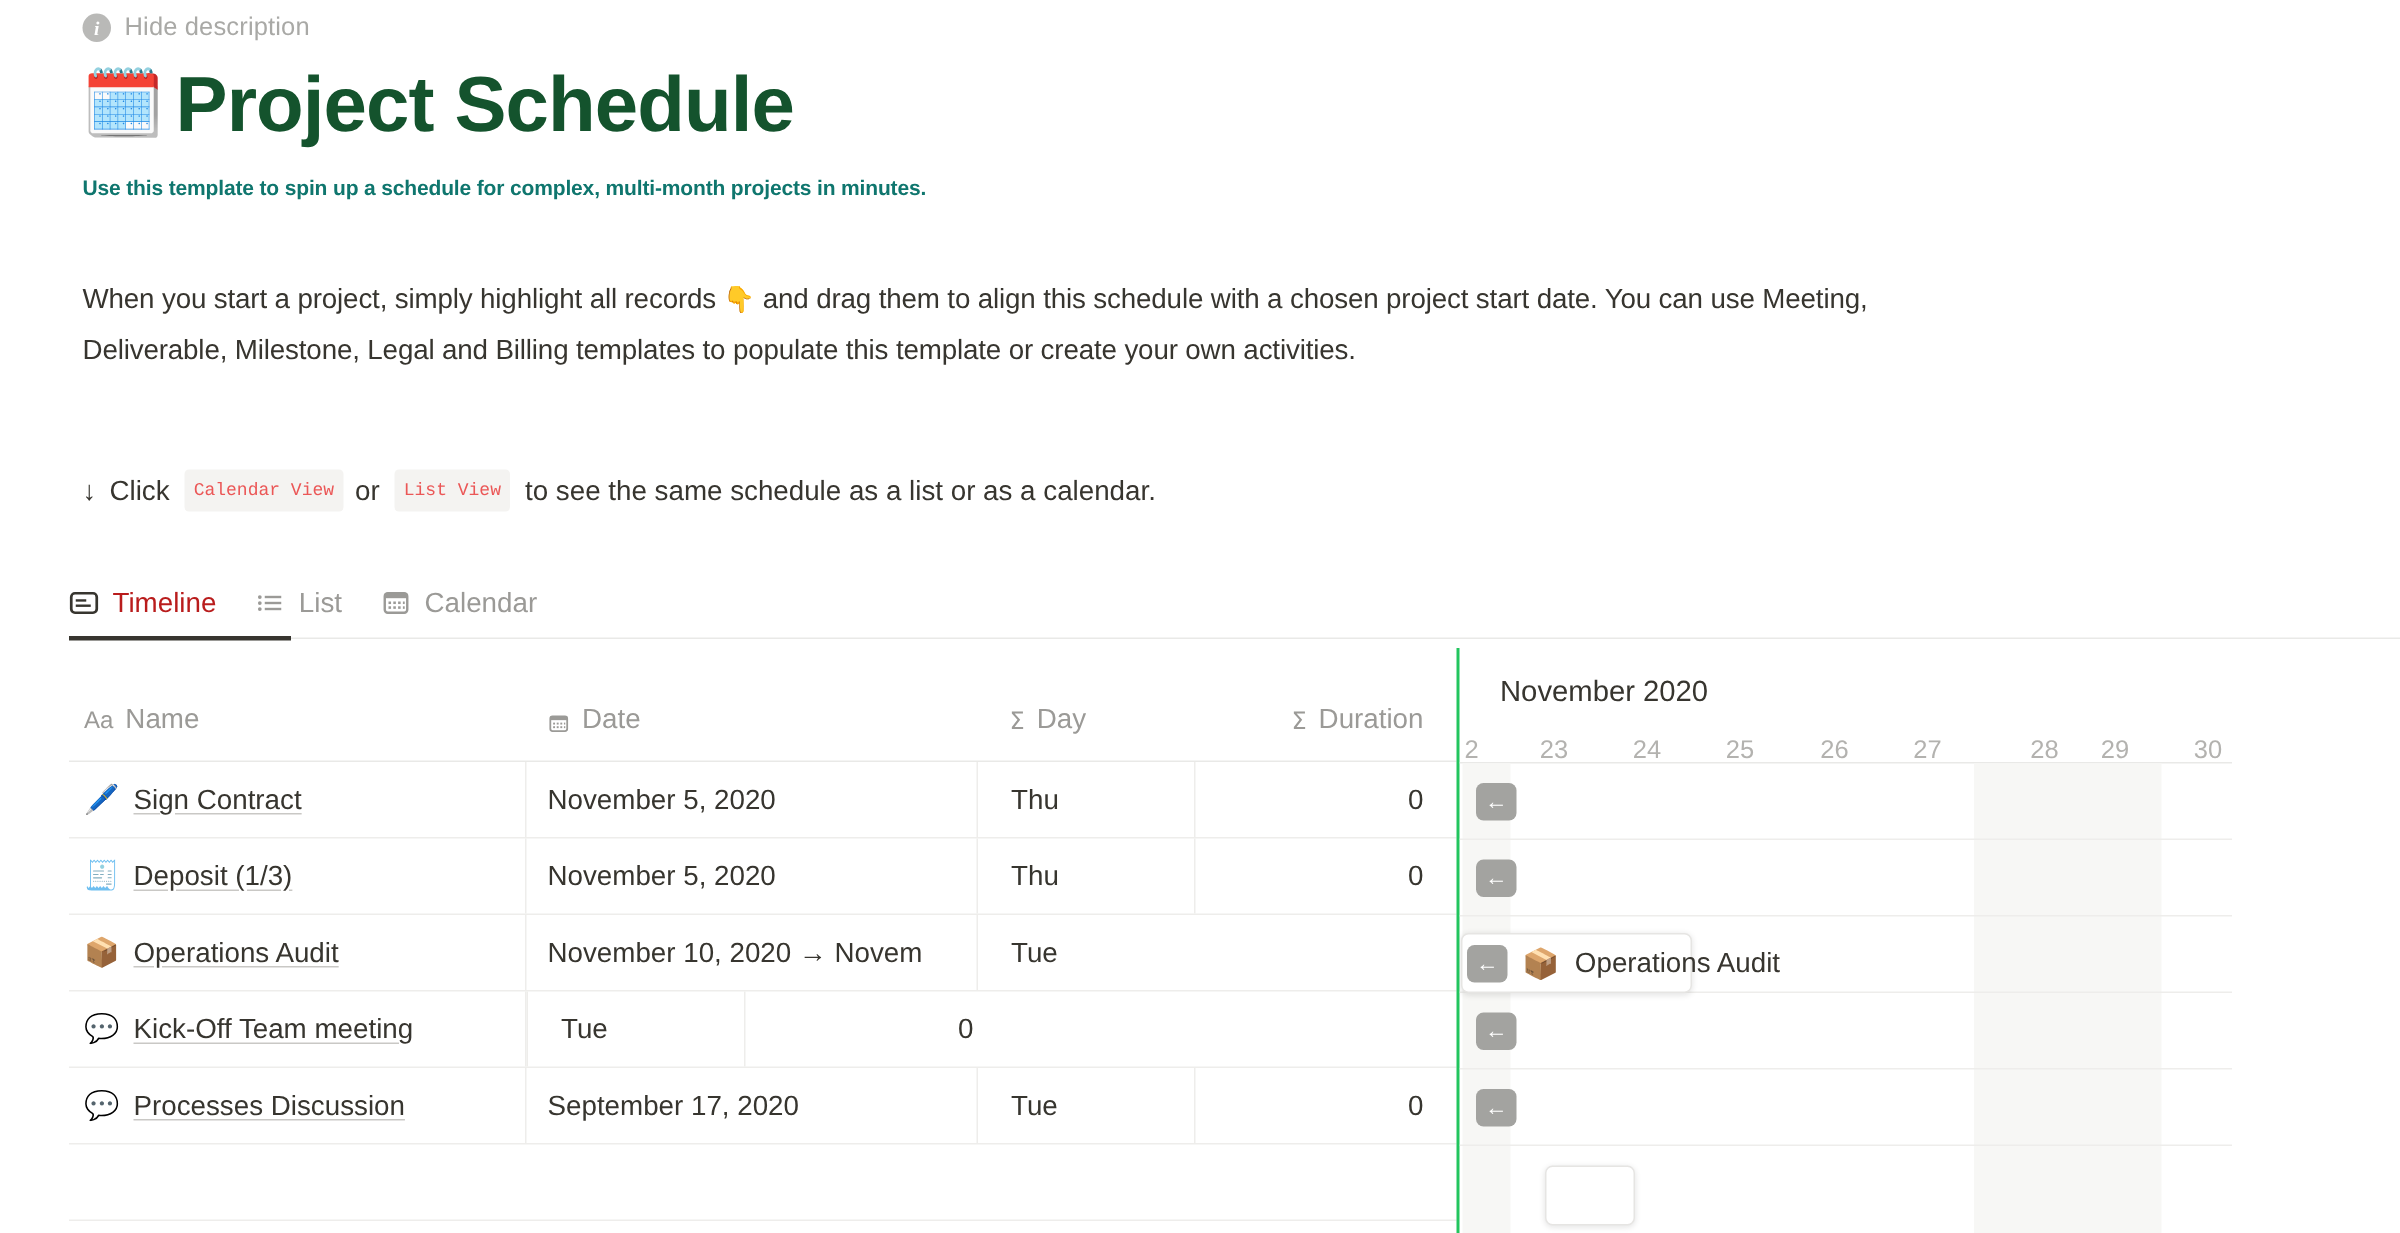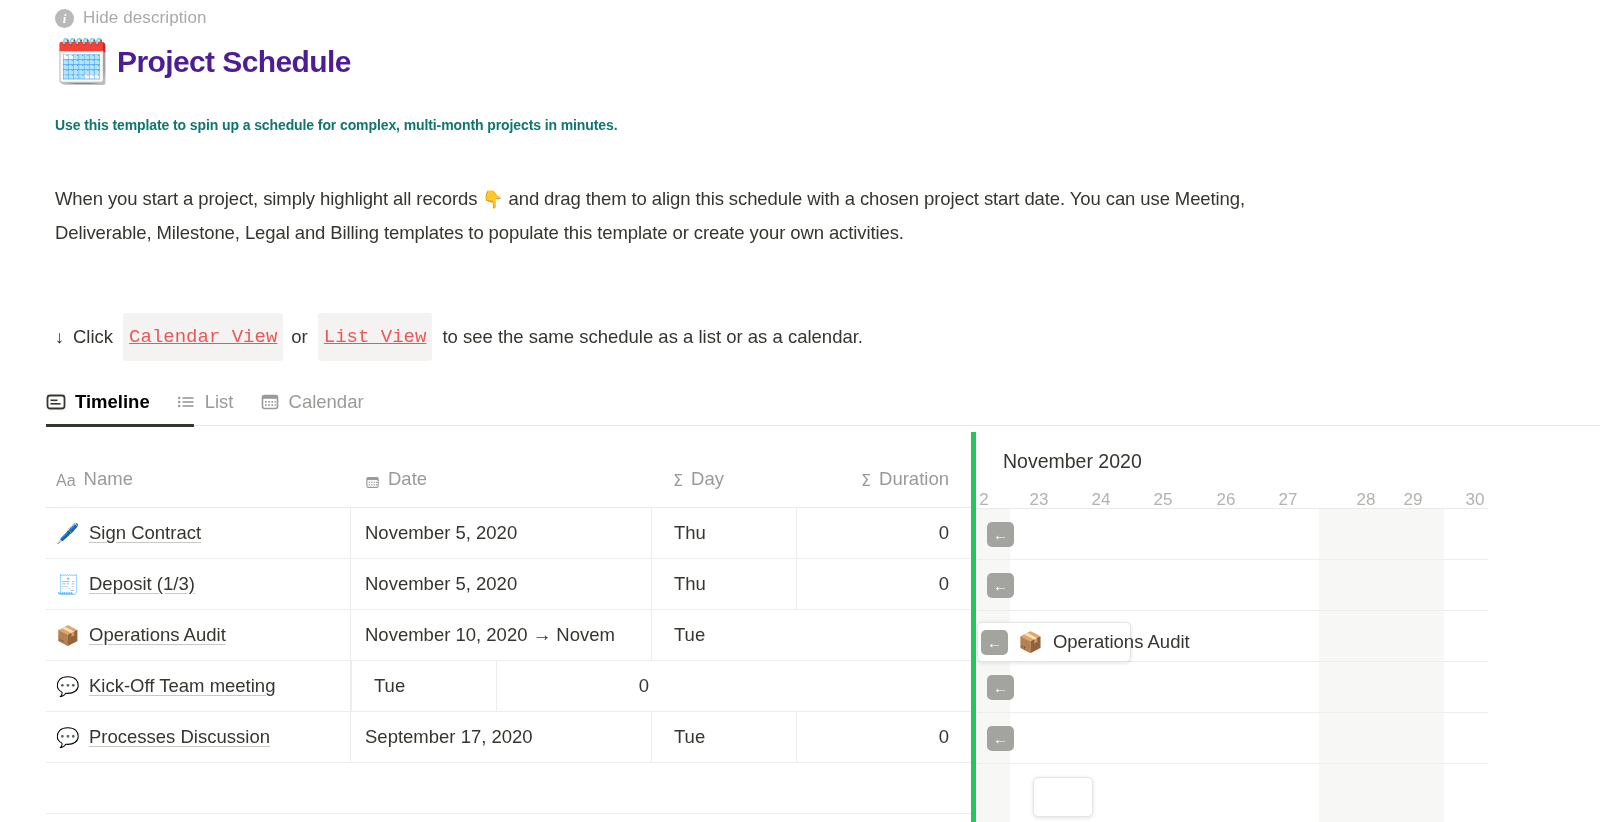--- a/index.html
+++ b/index.html
@@ -26,55 +26,55 @@
     line-height: 1; font-family: "Liberation Serif", serif;
   }
   .hide-desc-label { font-size: 17px; color: #a9a9a6; letter-spacing: .1px; }
 
   
   .title-row {
     position: absolute; left: 55px; top: 40px;
     display: flex; align-items: center; gap: 14px;
   }
   .title-emoji { font-size: 44px; line-height: 1; width: 48px; text-align: center; }
-  .title-text { font-size: 30px; font-weight: bold; letter-spacing: -.6px; color: #4c1d95; }
+  .title-text { font-size: 52px; font-weight: bold; letter-spacing: -.6px; color: #14532d; }
 
   
   .lead {
     position: absolute; left: 55px; top: 117px;
     font-size: 14px; font-weight: bold; color: #0f766e; letter-spacing: -.1px;
   }
   .para {
     position: absolute; left: 55px; top: 182px; width: 1210px;
     font-size: 18.5px; line-height: 33px; color: #37352f; letter-spacing: -.1px;
   }
   .para .pin { font-size: 17px; }
   .click-line {
     position: absolute; left: 55px; top: 313px;
     font-size: 18.5px; line-height: 28px; color: #37352f;
     display: flex; align-items: center; gap: 0;
   }
   .click-line .arr { margin-right: 9px; font-size: 18px; }
   .click-line .word { margin-right: 8px; }
   .code {
     font-family: "Liberation Mono", monospace;
-    font-size: 19px; color: #eb5757;
+    font-size: 12px; color: #eb5757;
     background: #f4f3f1; border-radius: 3px;
-    padding: 10px 6px; margin: 0 2px; text-decoration: underline;
+    padding: 0 6px; margin: 0 2px;
   }
   .click-line .tail { margin-left: 8px; }
 
   
   .tabs {
     position: absolute; left: 46px; top: 381px;
     display: flex; align-items: center; gap: 26px; height: 42px;
   }
   .tab { display: flex; align-items: center; gap: 9px; height: 42px; cursor: pointer; }
   .tab-label { font-size: 18.5px; color: #9b9a97; }
-  .tab.active .tab-label { color: #000000; font-weight: bold; }
+  .tab.active .tab-label { color: #b91c1c; font-weight: normal; }
   .tab-icon { width: 20px; height: 20px; display: block; }
   .tab-icon svg { display: block; }
   .tabs-underline {
     position: absolute; left: 46px; top: 424px;
     width: 148px; height: 3px; background: #37352f;
   }
   .tabs-divider {
     position: absolute; left: 46px; top: 425px;
     width: 1554px; height: 1px; background: #e9e9e7;
   }
@@ -107,21 +107,21 @@
   .cell-name { width: 305px; padding-left: 10px; gap: 11px; border-right: 1px solid #eeedeb; }
   .cell-date { width: 300px; padding-left: 14px; overflow: hidden; white-space: nowrap; }
   .cell-day  { width: 145px; padding-left: 22px; border-left: 1px solid #eeedeb; }
   .cell-dur  { width: 175px; justify-content: flex-end; padding-right: 22px; border-left: 1px solid #eeedeb; }
   .row-emoji { font-size: 19px; width: 22px; text-align: center; flex: none; }
   .row-link { text-decoration: underline; text-underline-offset: 3px; text-decoration-color: #c9c8c5; }
 
   
   .timeline {
     position: absolute; left: 971px; top: 0; width: 517px; height: 390px;
-    border-left: 5px solid #22c55e; overflow: hidden;
+    border-left: 2px solid #22c55e; overflow: hidden;
   }
   .tl-month {
     position: absolute; left: 27px; top: 18px;
     font-size: 19.5px; color: #37352f;
   }
   .tl-ruler { position: absolute; left: 0; top: 58px; width: 629px; height: 18px; }
   .tl-day {
     position: absolute; top: 0; font-size: 17px; color: #b3b2af;
     transform: translateX(-50%);
   }

